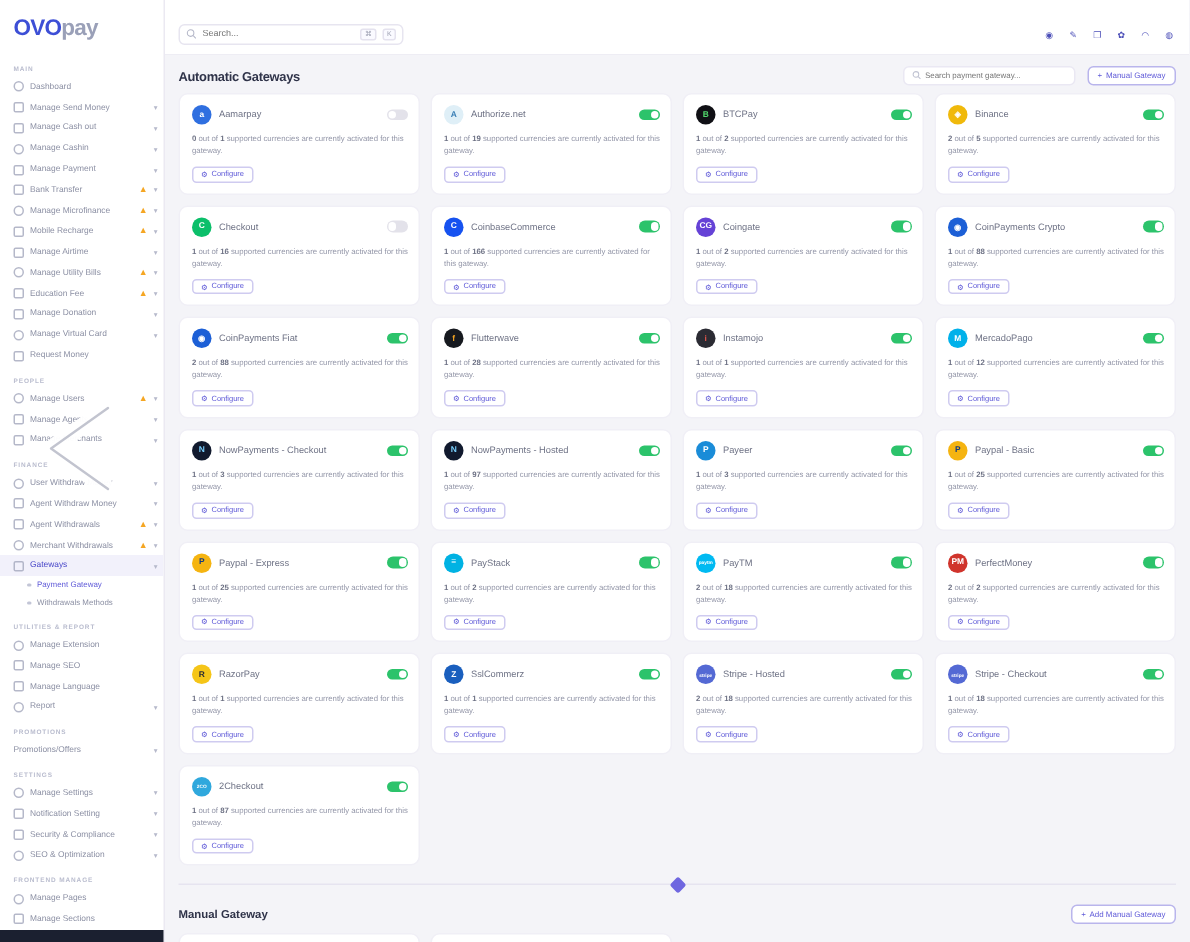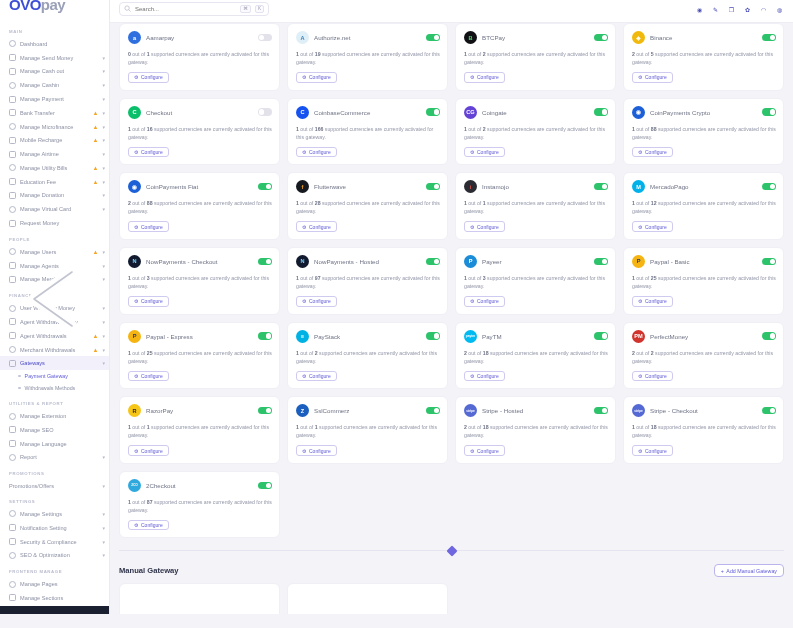--- a/index.html
+++ b/index.html
@@ -5,21 +5,21 @@
   * { box-sizing: border-box; margin:0; padding:0; }
   html,body { width:793px; height:628px; overflow:hidden; }
   body {
     font-family: "Liberation Sans", sans-serif;
     background:#f4f4f8;
     font-size:10px;
     color:#5a5f73;
     position:relative;
   }
   
-  #app { display:flex; width:793px; height:600px;align-items:center; }
+  #app { display:flex; width:793px; height:600px; }
 
   
   #sidebar {
     width:110px; flex:0 0 110px; background:#ffffff; height:628px;
     overflow:hidden; border-right:1px solid #ebe9f2; position:relative;
   }
   .brand { padding:10px 8px 9px 9px; display:flex; align-items:center; }
   .brand-text { font-size:15px; font-weight:bold; letter-spacing:-.5px; }
   .brand-ovo { color:#3d4fd6; }
   .brand-pay { color:#9aa0b8; }
@@ -379,20 +379,37 @@
       <div class="topicons" id="topicons">
           <span class="topicon">◉</span>
           <span class="topicon">✎</span>
           <span class="topicon">❐</span>
           <span class="topicon">✿</span>
           <span class="topicon">◠</span>
           <span class="topicon">◍</span>
         </div>
     </div>
 
+    <div class="page-head">
+      <div class="page-title">Automatic Gateways</div>
+      <div class="page-head-spacer"></div>
+      <div class="gw-search">
+        <span class="mag">
+          <svg width="6" height="6" viewBox="0 0 16 16">
+              <circle cx="7" cy="7" r="5" fill="none" stroke="#c0c3d2" stroke-width="1.8"></circle>
+              <line x1="11" y1="11" x2="15" y2="15" stroke="#c0c3d2" stroke-width="1.8"></line>
+            </svg>
+        </span>
+        <input readonly="" placeholder="Search payment gateway..." style="">
+      </div>
+      <div class="btn-outline">
+        <span>+</span>
+        <span>Manual Gateway</span>
+      </div>
+    </div>
 
     <div class="grid" id="gateway-grid">
         <div class="card"><div class="card-top">
             <div class="logo" style="background: rgb(47, 111, 224); color: rgb(255, 255, 255);">a</div>
             <div class="card-name">Aamarpay</div>
             <div class="toggle">
               <div class="knob"></div>
             </div>
           </div><div class="card-desc"><b>0</b><span> out of </span><b>1</b><span> supported currencies are currently activated for this gateway.</span></div><div class="btn-configure">
             <span>⚙</span>

